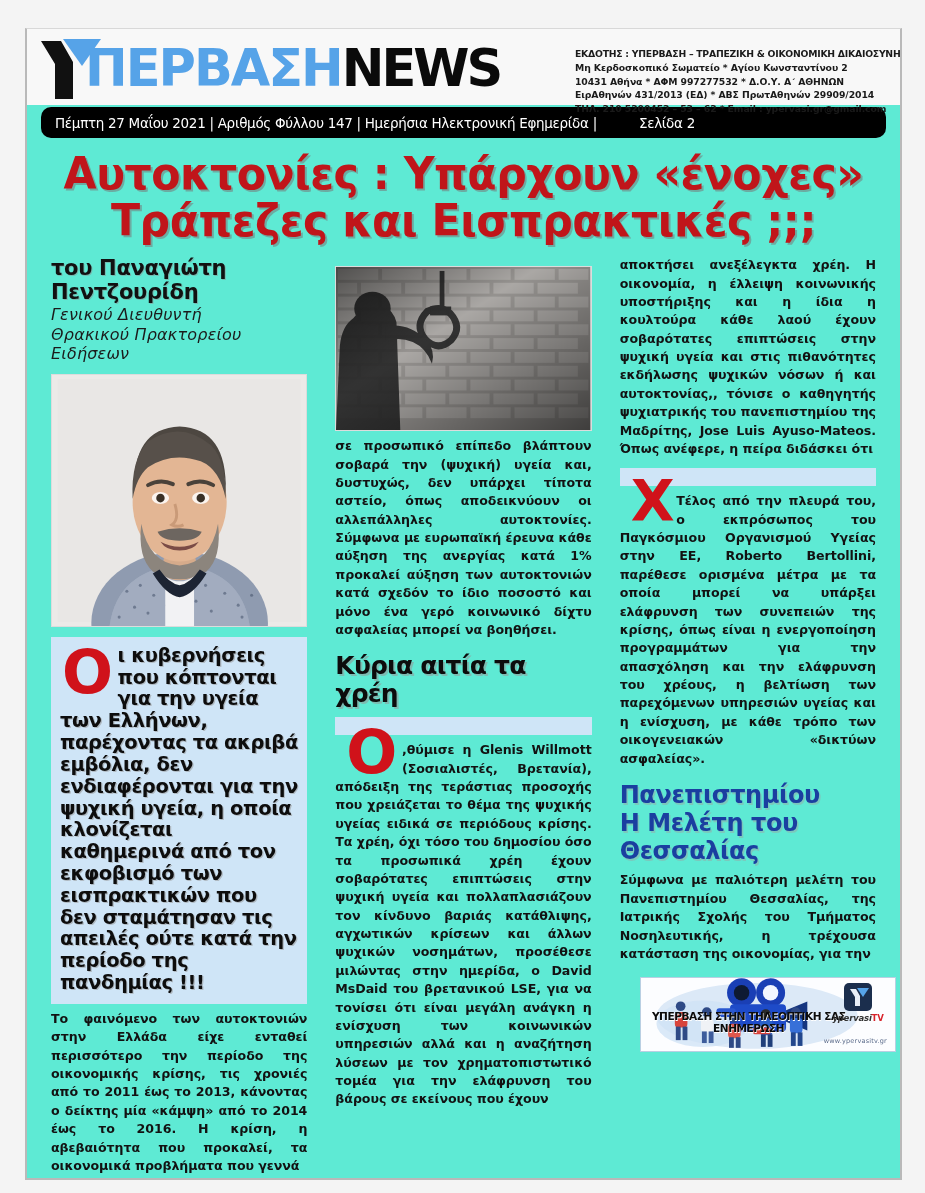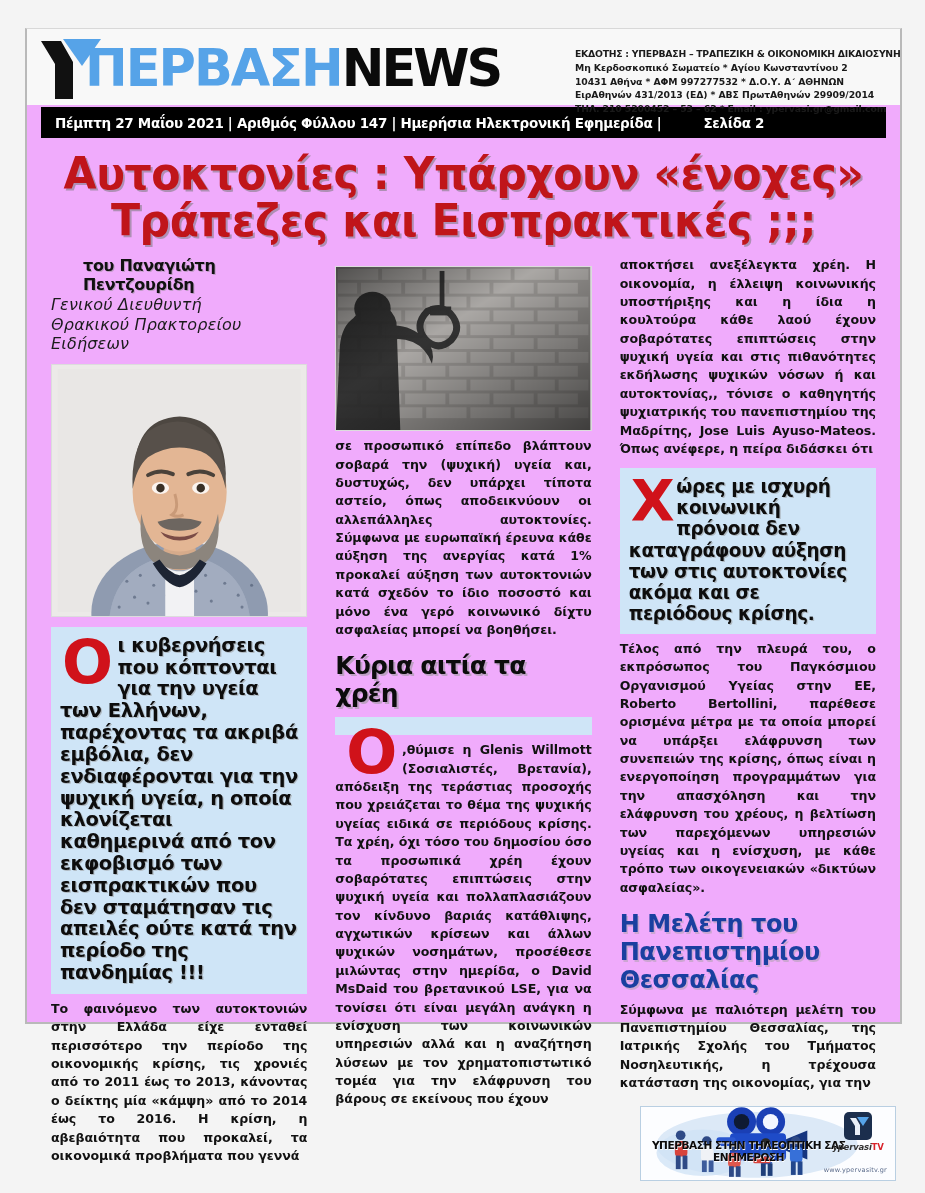--- a/index.html
+++ b/index.html
@@ -10,22 +10,22 @@
     background: #f4f4f4;
     font-family: "DejaVu Sans", "Liberation Sans", sans-serif;
     overflow: hidden;
   }
 
   .page {
     position: absolute;
     left: 25px;
     top: 28px;
     width: 877px;
-    height: 996px;
-    background: #f0abfc;
+    height: 1152px;
+    background: #5eead4;
     border: 2px solid #b9b9b9;
     border-top: 1px solid #d8d8d8;
   }
 
   
   .masthead {
     position: relative;
     height: 76px;
     background: #f8f8f8;
     display: flex;
@@ -77,22 +77,23 @@
   
   .datebar {
     margin: 2px 14px 0 14px;
     background: #000;
     color: #fff;
     height: 31px;
     display: flex;
     align-items: center;
     padding: 12px 14px;
     font-size: 13.5px;
-    font-weight: bold;
+    font-weight: normal;
     letter-spacing: -0.3px;
+    border-radius: 10px;
   }
   .datebar .dateinfo { flex: 0 0 auto; }
   .datebar .pageno { margin-left: 42px; }
 
   
   .headline {
     text-align: center;
     padding: 12px 10px 6px 10px;
     color: #c0151a;
     font-family: "DejaVu Sans", "Liberation Sans", sans-serif;
@@ -107,27 +108,26 @@
 
   
   .columns {
     display: flex;
     gap: 28px;
     padding: 6px 24px 0 24px;
   }
   .col { width: 265px; }
 
   .byline-name {
-    font-size: 16px;
+    font-size: 21px;
     font-weight: bold;
     color: #111;
     letter-spacing: -0.3px;
     text-shadow: 1px 1px 0 rgba(140,140,140,0.5);
     margin-bottom: 1px;
-    margin-left: 32px;
   }
   .byline-role {
     font-size: 16px;
     color: #1b1b1b;
     line-height: 1.22;
     letter-spacing: 0.2px;
     font-style: italic;
   }
 
   .photo {
@@ -443,28 +443,28 @@
         <span class="dropcap">Ο</span>
       </div>
 
       <div class="body-text">,θύμισε η Glenis Willmott (Σοσιαλιστές, Βρετανία), απόδειξη της τεράστιας προσοχής που χρειάζεται το θέμα της ψυχικής υγείας ειδικά σε περιόδους κρίσης. Τα χρέη, όχι τόσο του δημοσίου όσο τα προσωπικά χρέη έχουν σοβαρότατες επιπτώσεις στην ψυχική υγεία και πολλαπλασιάζουν τον κίνδυνο βαριάς κατάθλιψης, αγχωτικών κρίσεων και άλλων ψυχικών νοσημάτων, προσέθεσε μιλώντας στην ημερίδα, ο David MsDaid του βρετανικού LSE, για να τονίσει ότι είναι μεγάλη ανάγκη η ενίσχυση των κοινωνικών υπηρεσιών αλλά και η αναζήτηση λύσεων με τον χρηματοπιστωτικό τομέα για την ελάφρυνση του βάρους σε εκείνους που έχουν</div>
     </div>
 
     <div class="col">
       <div class="body-text" style="margin-top:0;">αποκτήσει ανεξέλεγκτα χρέη. Η οικονομία, η έλλειψη κοινωνικής υποστήριξης και η ίδια η κουλτούρα κάθε λαού έχουν σοβαρότατες επιπτώσεις στην ψυχική υγεία και στις πιθανότητες εκδήλωσης ψυχικών νόσων ή και αυτοκτονίας,, τόνισε ο καθηγητής ψυχιατρικής του πανεπιστημίου της Μαδρίτης, Jose Luis Ayuso-Mateos. Όπως ανέφερε, η πείρα διδάσκει ότι</div>
 
       <div class="pullbox small">
-        <span class="dropcap x">Χ</span><span>ώρες με ισχυρή κοινωνική πρόνοια δεν καταγράφουν αύξηση των στις αυτοκτονίες ακόμα και σε περιόδους κρίσης.</span>
+        <span class="dropcap x">Χ</span>
       </div>
 
       <div class="body-text">Τέλος από την πλευρά του, ο εκπρόσωπος του Παγκόσμιου Οργανισμού Υγείας στην ΕΕ, Roberto Bertollini, παρέθεσε ορισμένα μέτρα με τα οποία μπορεί να υπάρξει ελάφρυνση των συνεπειών της κρίσης, όπως είναι η ενεργοποίηση προγραμμάτων για την απασχόληση και την ελάφρυνση του χρέους, η βελτίωση των παρεχόμενων υπηρεσιών υγείας και η ενίσχυση, με κάθε τρόπο των οικογενειακών «δικτύων ασφαλείας».</div>
 
       <div class="subhead-blue">
+        <div>Πανεπιστημίου</div>
         <div>Η Μελέτη του</div>
-        <div>Πανεπιστημίου</div>
         <div>Θεσσαλίας</div>
       </div>
 
       <div class="body-text">Σύμφωνα με παλιότερη μελέτη του Πανεπιστημίου Θεσσαλίας, της Ιατρικής Σχολής του Τμήματος Νοσηλευτικής, η τρέχουσα κατάσταση της οικονομίας, για την</div>
 
       <div class="ad">
         <svg viewBox="0 0 263 73" style="position:absolute;inset:0;width:100%;height:100%">
           <rect width="263" height="73" fill="#fcfdff"></rect>
           <ellipse cx="120" cy="38" rx="104" ry="34" fill="#dce9f7"></ellipse>
           <ellipse cx="64" cy="46" rx="48" ry="24" fill="#cfe1f5" opacity="0.75"></ellipse>

